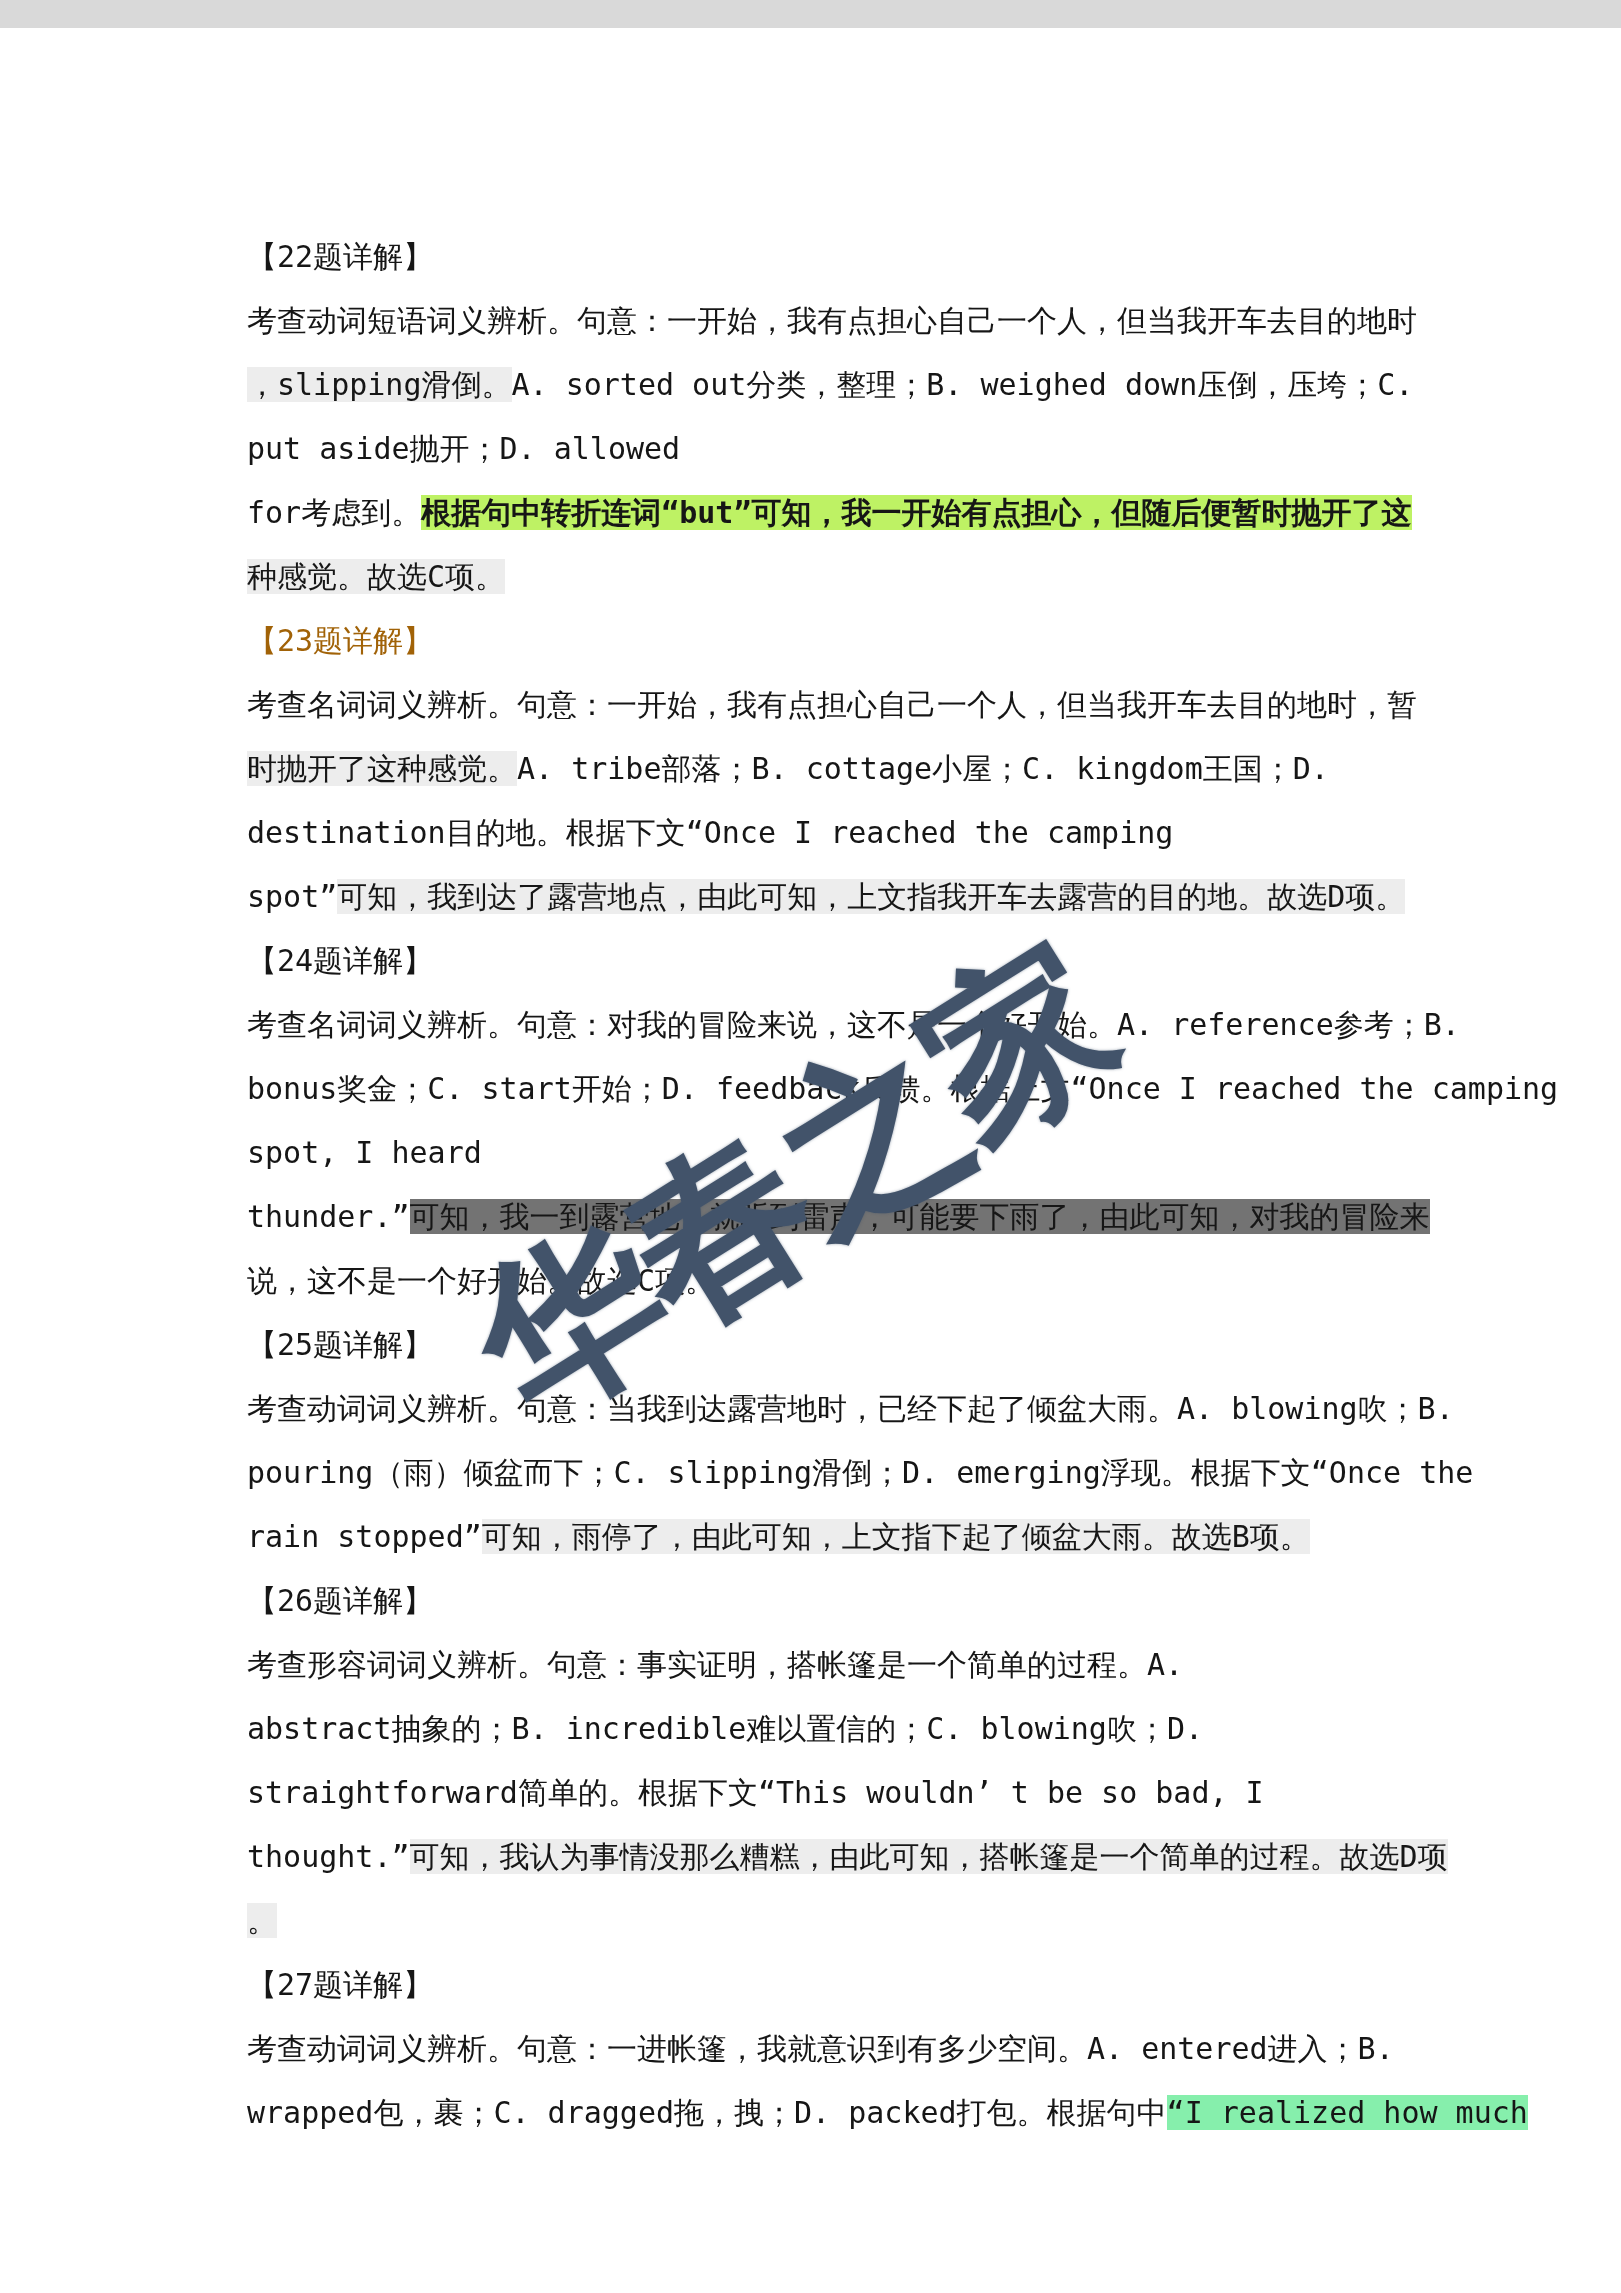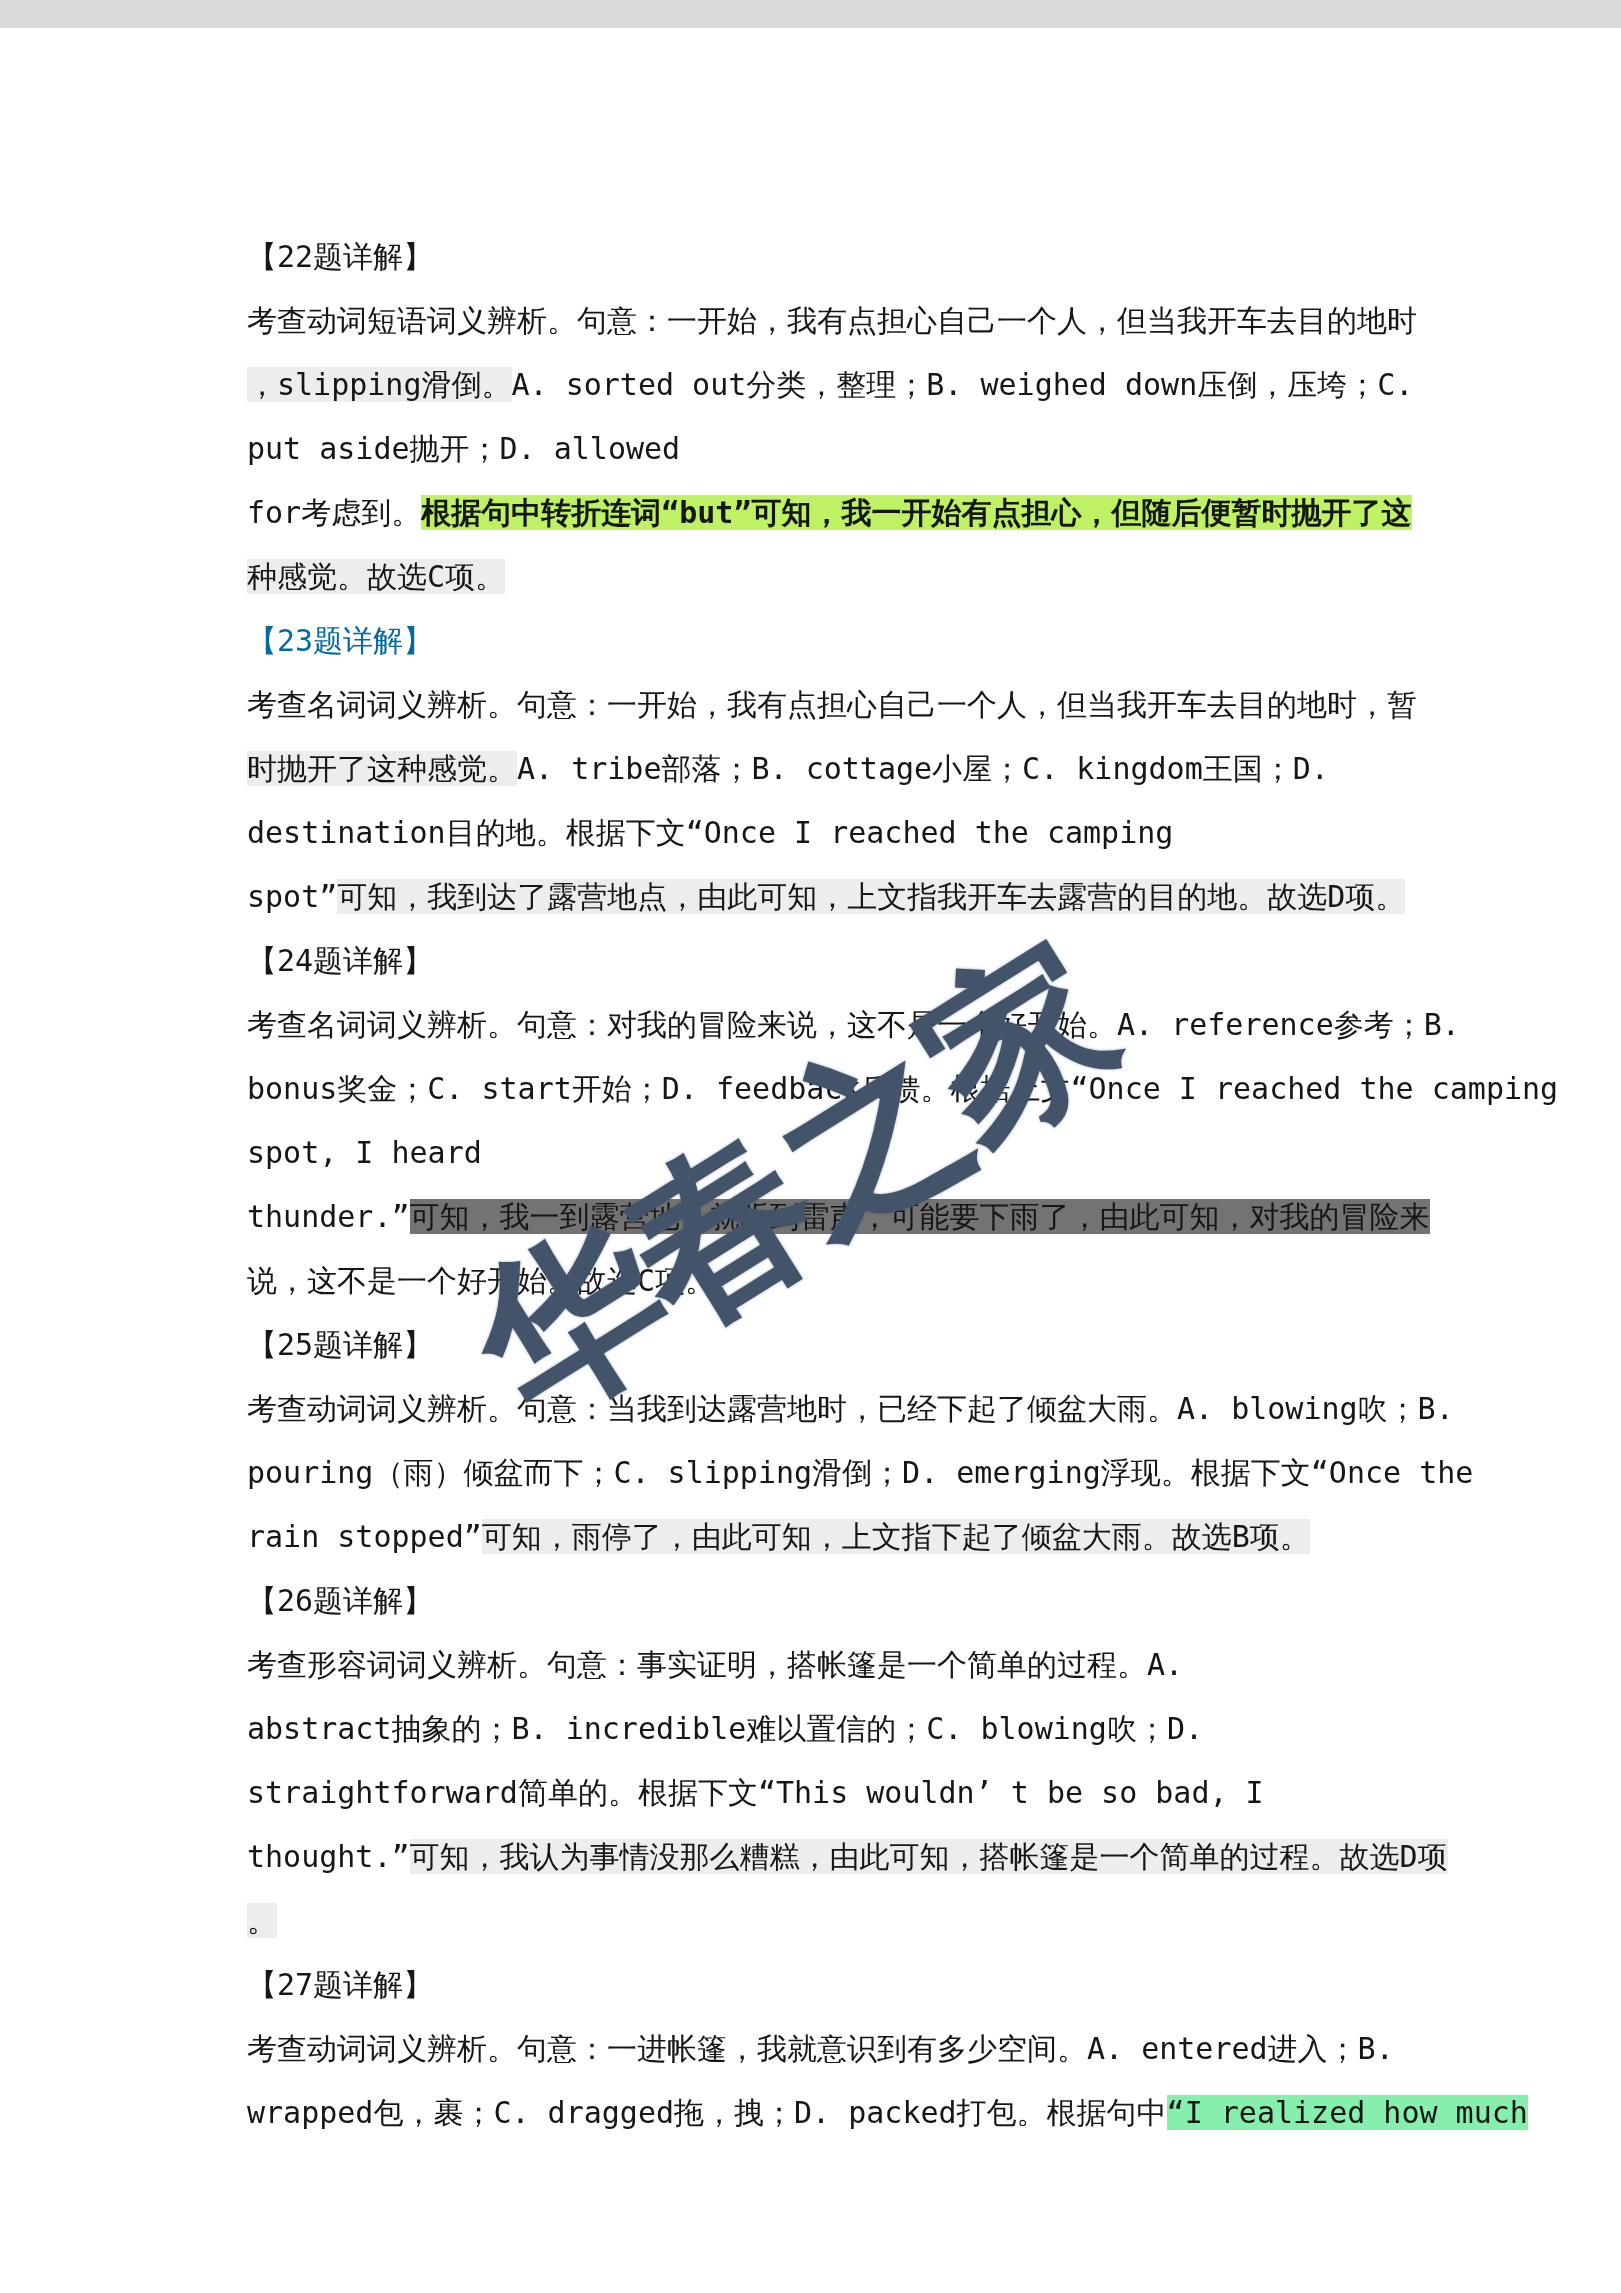--- a/index.html
+++ b/index.html
@@ -54,21 +54,21 @@
 <body>
 
 <div class="page" style="background: rgb(255, 255, 255); margin-top: 28px;">
   <div class="doc" id="doc">
       <div class="line" style="color: rgb(22, 22, 22);"><span class="seg">【22题详解】</span></div>
       <div class="line" style="color: rgb(22, 22, 22);"><span class="seg">考查动词短语词义辨析。句意：一开始，我有点担心自己一个人，但当我开车去目的地时</span></div>
       <div class="line" style="color: rgb(22, 22, 22);"><span class="seg shaded" style="background: rgb(237, 237, 237);">，slipping滑倒。</span><span class="seg">A. sorted out分类，整理；B. weighed down压倒，压垮；C.</span></div>
       <div class="line" style="color: rgb(22, 22, 22);"><span class="seg">put aside抛开；D. allowed</span></div>
       <div class="line" style="color: rgb(22, 22, 22);"><span class="seg">for考虑到。</span><span class="seg shaded" style="background: #bef264; font-weight: bold;">根据句中转折连词“but”可知，我一开始有点担心，但随后便暂时抛开了这</span></div>
       <div class="line" style="color: rgb(22, 22, 22);"><span class="seg shaded" style="background: rgb(237, 237, 237);">种感觉。故选C项。</span></div>
-      <div class="line" style="color: #0369a1;"><span class="seg">【23题详解】</span></div>
+      <div class="line" style="color: #a16207;"><span class="seg">【23题详解】</span></div>
       <div class="line" style="color: rgb(22, 22, 22);"><span class="seg">考查名词词义辨析。句意：一开始，我有点担心自己一个人，但当我开车去目的地时，暂</span></div>
       <div class="line" style="color: rgb(22, 22, 22);"><span class="seg shaded" style="background: rgb(237, 237, 237);">时抛开了这种感觉。</span><span class="seg">A. tribe部落；B. cottage小屋；C. kingdom王国；D.</span></div>
       <div class="line" style="color: rgb(22, 22, 22);"><span class="seg">destination目的地。根据下文“Once I reached the camping</span></div>
       <div class="line" style="color: rgb(22, 22, 22);"><span class="seg">spot”</span><span class="seg shaded" style="background: rgb(237, 237, 237);">可知，我到达了露营地点，由此可知，上文指我开车去露营的目的地。故选D项。</span></div>
       <div class="line" style="color: rgb(22, 22, 22);"><span class="seg">【24题详解】</span></div>
       <div class="line" style="color: rgb(22, 22, 22);"><span class="seg">考查名词词义辨析。句意：对我的冒险来说，这不是一个好开始。A. reference参考；B.</span></div>
       <div class="line" style="color: rgb(22, 22, 22);"><span class="seg">bonus奖金；C. start开始；D. feedback反馈。根据上文“Once I reached the camping</span></div>
       <div class="line" style="color: rgb(22, 22, 22);"><span class="seg">spot, I heard</span></div>
       <div class="line" style="color: rgb(22, 22, 22);"><span class="seg">thunder.”</span><span class="seg shaded" style="background: #737373;">可知，我一到露营地，就听到雷声，可能要下雨了，由此可知，对我的冒险来</span></div>
       <div class="line" style="color: rgb(22, 22, 22);"><span class="seg">说，这不是一个好开始。故选C项。</span></div>

